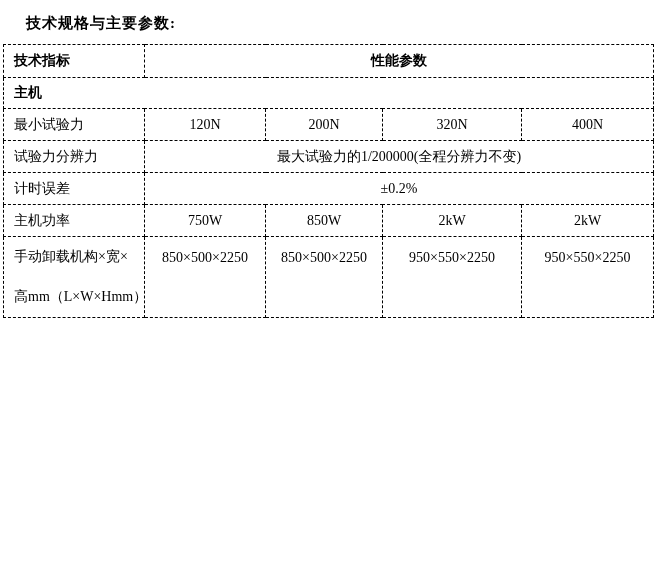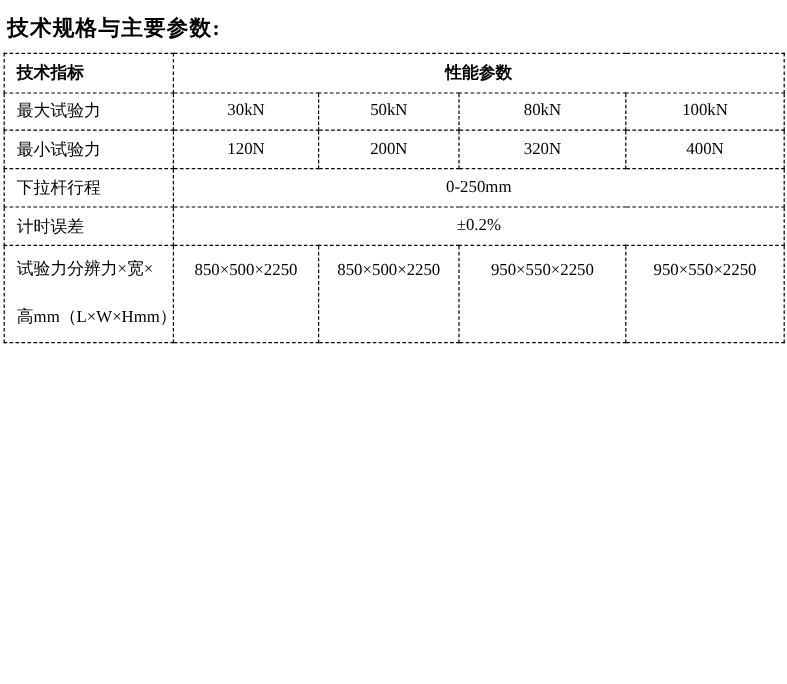--- a/index.html
+++ b/index.html
@@ -3,22 +3,22 @@
 <meta charset="utf-8">
 <style>
   * { box-sizing: border-box; margin: 0; padding: 0; }
   html, body { background: #ffffff; }
   body {
     width: 656px; height: 570px; overflow: hidden;
     color: #000;
     font-family: "Liberation Serif", "DejaVu Serif", serif;
   }
   .page-title {
-    margin: 13px 0 11px 6px;
-    font-size: 18px;
+    margin: 13px 0 11px 26px;
+    font-size: 15px;
     font-weight: 700;
     line-height: 20px;
     letter-spacing: 1px;
   }
   table.spec {
     border-collapse: collapse;
     table-layout: fixed;
     width: 650px;
     margin-left: 3px;
   }
@@ -55,58 +55,61 @@
     <col style="width:117px">
     <col style="width:139px">
     <col style="width:132px">
   </colgroup>
   <tbody>
     <tr class="rh33">
       <td class="lbl b">技术指标</td>
       <td class="ctr b" colspan="4">性能参数</td>
     </tr>
 
+    <tr class="rh31">
+      <td class="lbl b" colspan="5">主机</td>
+    </tr>
 
 
-    <tr class="rh31">
-      <td class="lbl">最大试验力</td>
-      <td class="ctr">30kN</td>
-      <td class="ctr">50kN</td>
-      <td class="ctr">80kN</td>
-      <td class="ctr">100kN</td>
-    </tr>
 
     <tr class="rh32">
       <td class="lbl">最小试验力</td>
       <td class="ctr">120N</td>
       <td class="ctr">200N</td>
       <td class="ctr">320N</td>
       <td class="ctr">400N</td>
     </tr>
 
 
+    <tr class="rh32">
+      <td class="lbl">试验力分辨力</td>
+      <td class="ctr" colspan="4">最大试验力的1/200000(全程分辨力不变)</td>
+    </tr>
 
 
-    <tr class="rh32">
-      <td class="lbl">下拉杆行程</td>
-      <td class="ctr" colspan="4">0-250mm</td>
-    </tr>
 
 
 
     <tr class="rh32">
       <td class="lbl">计时误差</td>
       <td class="ctr" colspan="4">±0.2%</td>
     </tr>
 
+    <tr class="rh32">
+      <td class="lbl">主机功率</td>
+      <td class="ctr">750W</td>
+      <td class="ctr">850W</td>
+      <td class="ctr">2kW</td>
+      <td class="ctr">2kW</td>
+    </tr>
 
 
     <tr class="rh70 dims">
       <td class="lbl">
-        <span style="display:block">试验力分辨力×宽×</span>
+        <span style="display:block">手动卸载机构×宽×</span>
         <span style="display:block">高mm（L×W×Hmm）</span>
       </td>
       <td class="ctr val">850×500×2250</td>
       <td class="ctr val">850×500×2250</td>
       <td class="ctr val">950×550×2250</td>
       <td class="ctr val">950×550×2250</td>
     </tr>
 
   </tbody>
 </table>

